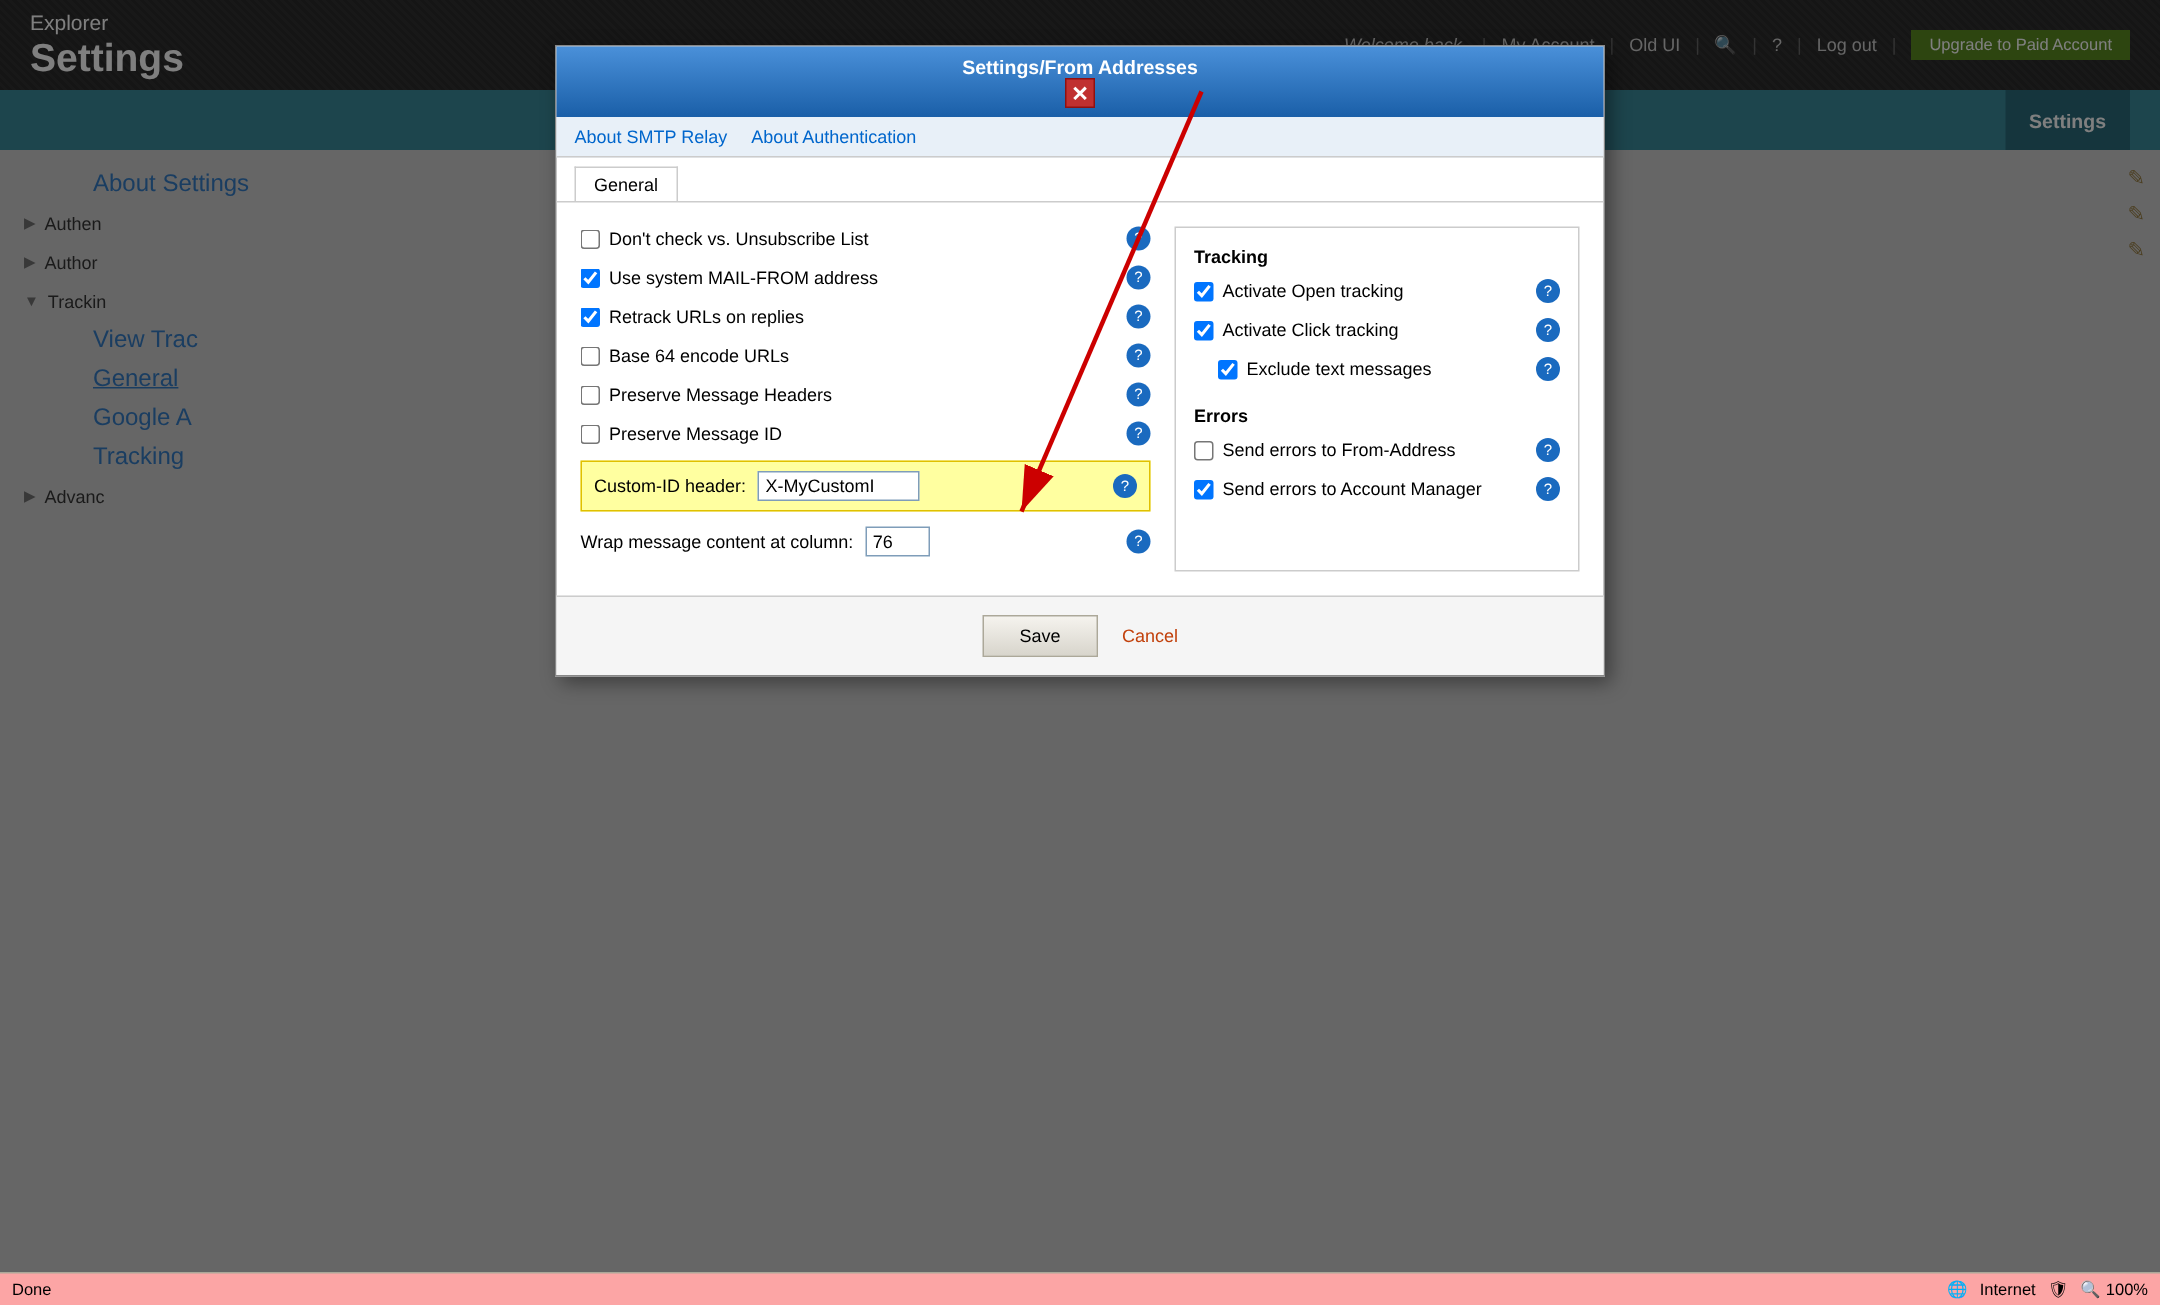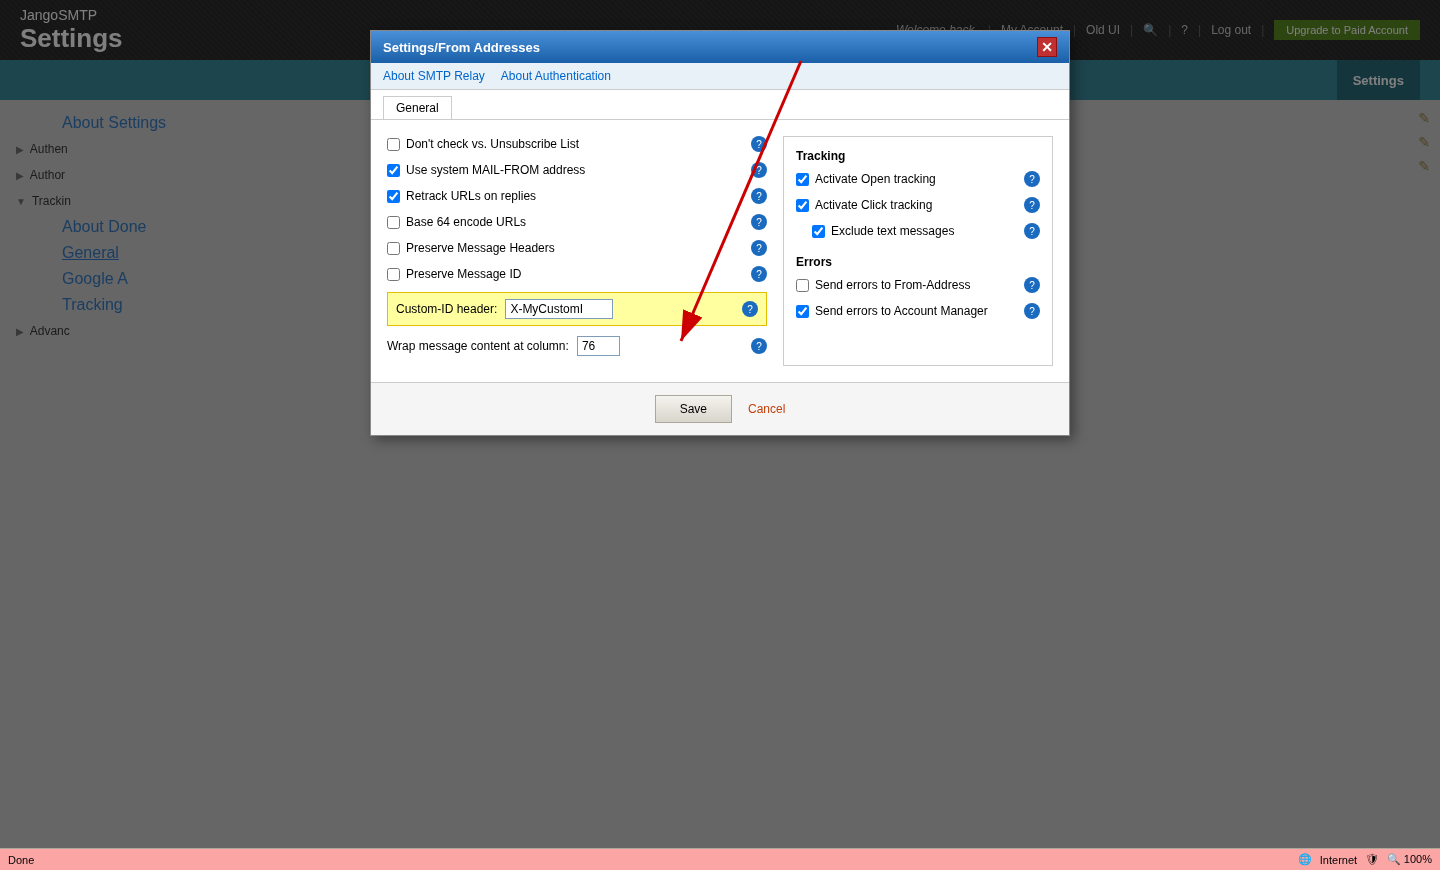--- a/index.html
+++ b/index.html
@@ -226,20 +226,21 @@
 
     .modal-titlebar {
       background: linear-gradient(to bottom, #4a90d9, #1a5fa8);
       color: white;
       padding: 6px 12px;
       display: flex;
       align-items: center;
       justify-content: space-between;
       font-size: 13px;
       font-weight: bold;
+      flex-direction: column;
     }
     .modal-close-btn {
       width: 20px; height: 20px;
       background: #c03030;
       color: white;
       display: flex; align-items: center; justify-content: center;
       font-size: 14px; font-weight: bold;
       cursor: pointer;
       border: 1px solid #901010;
     }
@@ -493,21 +494,21 @@
   <div class="toolbar-btn">Safety ▼</div>
   <div class="toolbar-btn">Tools ▼</div>
   <div class="toolbar-btn">? ▼</div>
   <div class="toolbar-btn">»</div>
 </div>
 
 <div class="jango-page">
 
   <div class="jango-header">
     <div class="jango-logo">
-      <div style="font-size:14px; font-weight:normal;">JangoSMTP</div>
+      <div style="font-size:14px; font-weight:normal;">Explorer</div>
       <div style="font-size:26px; font-weight:bold;">Settings</div>
     </div>
     <div class="jango-nav-right">
       <span class="jango-welcome">Welcome back,</span>
       <span style="color:#666;">|</span>
       <span class="jango-nav-link">My Account</span>
       <span style="color:#666;">|</span>
       <span class="jango-nav-link">Old UI</span>
       <span style="color:#666;">|</span>
       <span class="jango-nav-link">🔍</span>
@@ -534,21 +535,21 @@
         <span>Authen</span>
       </div>
       <div class="sidebar-item">
         <span class="arrow">▶</span>
         <span>Author</span>
       </div>
       <div class="sidebar-item">
         <span class="arrow">▼</span>
         <span>Trackin</span>
       </div>
-      <div class="sidebar-subitem">About Done</div>
+      <div class="sidebar-subitem">View Trac</div>
       <div class="sidebar-subitem active">General</div>
       <div class="sidebar-subitem">Google A</div>
       <div class="sidebar-subitem">Tracking</div>
       <div class="sidebar-item">
         <span class="arrow">▶</span>
         <span>Advanc</span>
       </div>
     </div>
 
     <div class="main-content">

